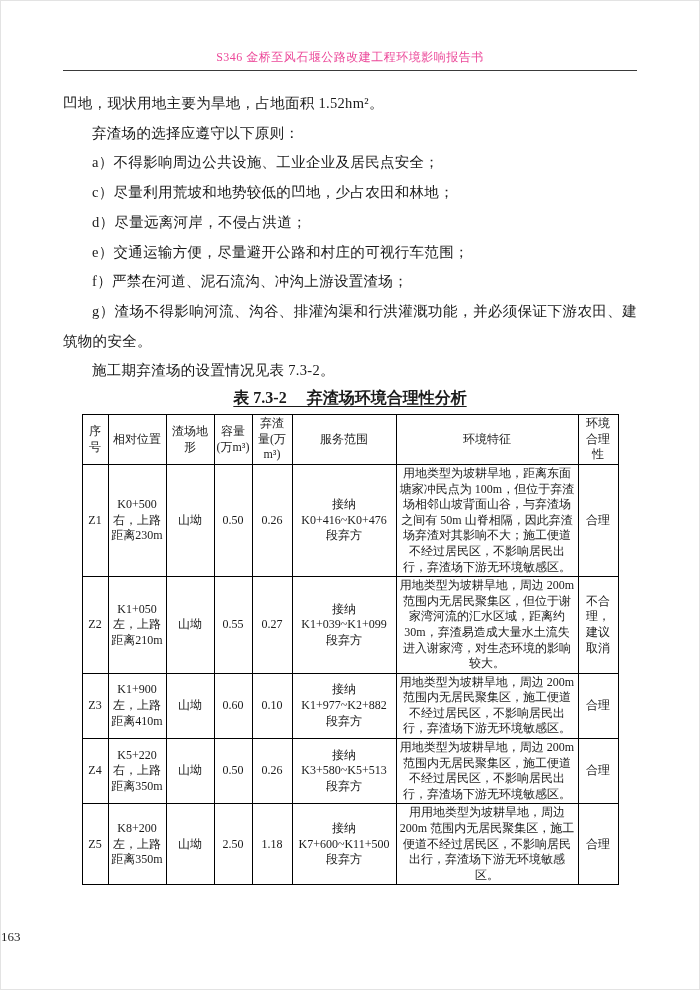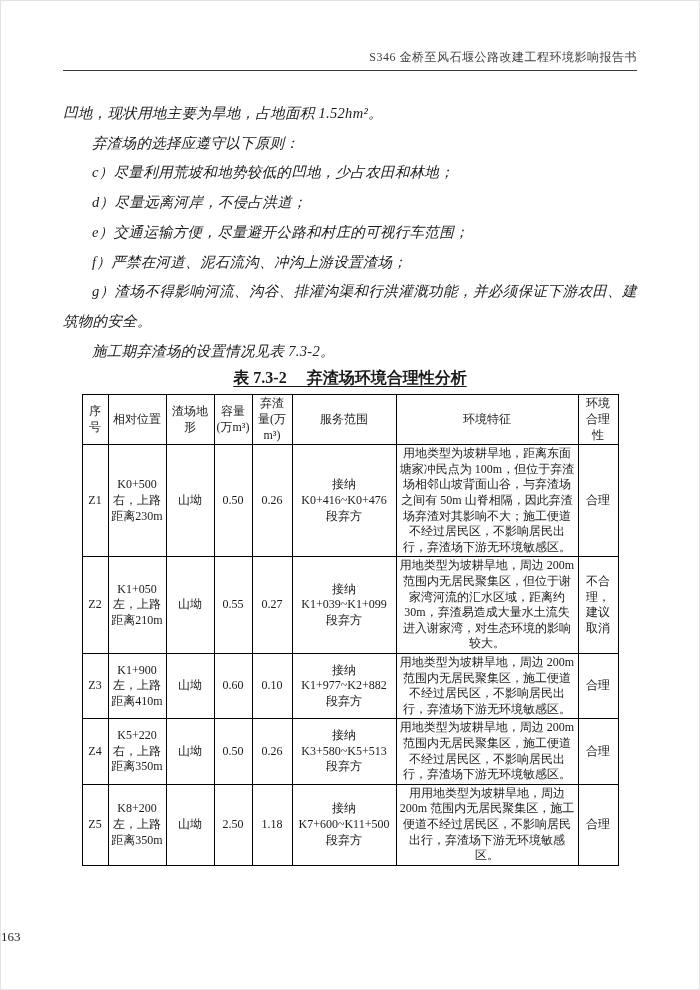--- a/index.html
+++ b/index.html
@@ -13,29 +13,29 @@
     width: 700px;
     height: 990px;
     position: relative;
     background: #fff;
     border: 1px solid #e3e3e3;
     padding: 48px 62px 30px 62px;
     overflow: hidden;
   }
   
   .doc-header {
-    text-align: right;
+    text-align: center;
     font-size: 12px;
     letter-spacing: 0.5px;
     padding-bottom: 4px;
     border-bottom: 1.5px solid #3a3a3a;
-    color: #404040;
-  }
-  
-  .body-text { margin-top: 28px; font-style: italic; }
+    color: #ec4899;
+  }
+  
+  .body-text { margin-top: 18px; }
   .para {
     margin: 0;
     font-size: 14.5px;
     line-height: 2.05;
     text-align: justify;
     letter-spacing: 0.3px;
   }
   .para.indent { text-indent: 2em; }
   
   .table-caption {
@@ -91,20 +91,21 @@
 <div class="page">
 
   <header class="doc-header">
     <span>S346 金桥至风石堰公路改建工程环境影响报告书</span>
   </header>
 
   <main>
     <section class="body-text">
         <p class="para">凹地，现状用地主要为旱地，占地面积 1.52hm²。</p>
         <p class="para indent">弃渣场的选择应遵守以下原则：</p>
+        <p class="para indent">a）不得影响周边公共设施、工业企业及居民点安全；</p>
         <p class="para indent">c）尽量利用荒坡和地势较低的凹地，少占农田和林地；</p>
         <p class="para indent">d）尽量远离河岸，不侵占洪道；</p>
         <p class="para indent">e）交通运输方便，尽量避开公路和村庄的可视行车范围；</p>
         <p class="para indent">f）严禁在河道、泥石流沟、冲沟上游设置渣场；</p>
         <p class="para indent">g）渣场不得影响河流、沟谷、排灌沟渠和行洪灌溉功能，并必须保证下游农田、建筑物的安全。</p>
         <p class="para indent">施工期弃渣场的设置情况见表 7.3-2。</p>
       </section>
 
     <div class="table-caption">
       <span>表 7.3-2　 弃渣场环境合理性分析</span>

